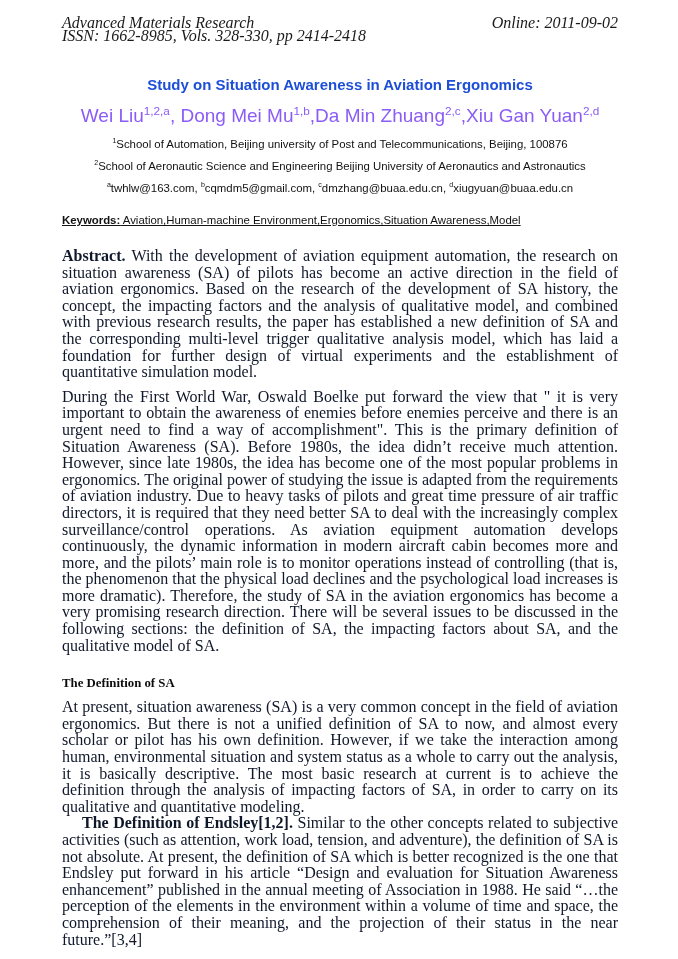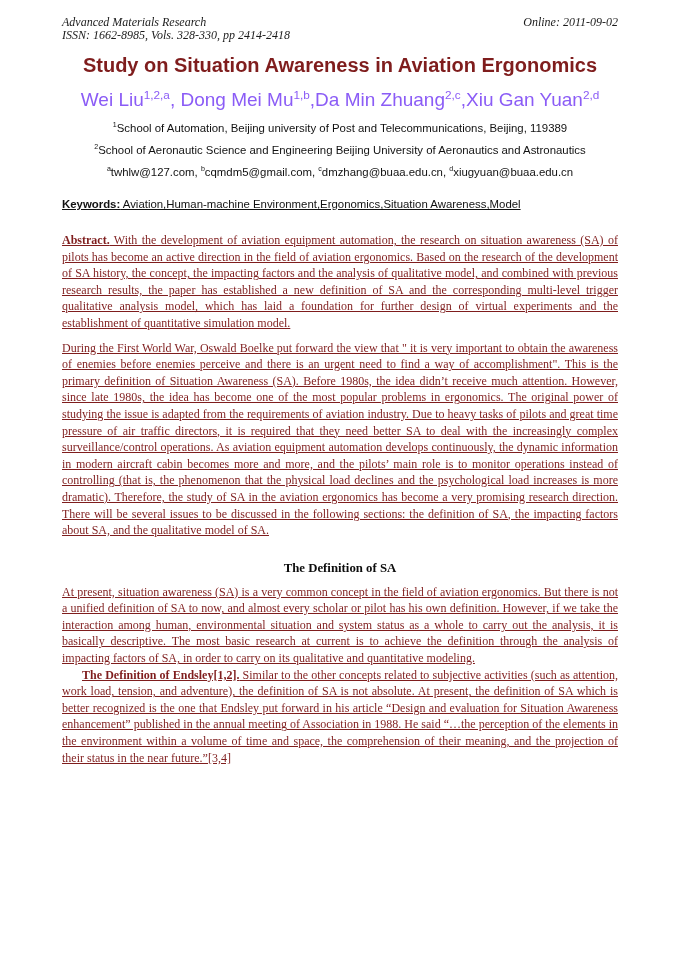--- a/index.html
+++ b/index.html
@@ -13,33 +13,33 @@
     padding: 16px 60px 0 62px;
     overflow: hidden;
   }
   
   .pub-header {
     display: flex;
     justify-content: space-between;
     align-items: flex-start;
     font-family: "Liberation Serif", serif;
     font-style: italic;
-    font-size: 12px;
+    font-size: 16px;
     line-height: 13px;
     color: #1a1a1a;
   }
   .pub-header .left-block { max-width: 70%; }
   
   .paper-title {
-    margin-top: 12px;
+    margin-top: 34px;
     text-align: center;
     font-family: "Liberation Sans", sans-serif;
     font-weight: bold;
-    font-size: 20px;
-    color: #7f1d1d;
+    font-size: 15px;
+    color: #1d4ed8;
   }
   .author-line {
     margin-top: 12px;
     text-align: center;
     font-family: "Liberation Sans", sans-serif;
     font-size: 19px;
     color: #8b5cf6;
   }
   .author-line sup, .affil sup, .email-line sup {
     font-size: 0.62em;
@@ -66,62 +66,61 @@
     font-family: "Liberation Sans", sans-serif;
     font-size: 11.4px;
     line-height: 16px;
     color: #111;
     text-decoration: underline;
   }
   .keywords-line .kw-label { font-weight: bold; }
   
   .body-par {
     font-family: "Liberation Serif", serif;
-    font-size: 12px;
+    font-size: 16px;
     line-height: 16.6px;
     text-align: justify;
-    color: #7f1d1d;
-    text-decoration: underline;
+    color: #0f172a;
   }
   .abstract-par { margin-top: 20px; }
   .bold-lead { font-weight: bold; }
   .section-heading {
     font-family: "Liberation Serif", serif;
     font-weight: bold;
     font-size: 12.8px;
     color: #0d0d0d;
   }
   .heading-intro { margin-top: 17px; }
   .par-after-heading { margin-top: 8px; }
-  .heading-def { margin-top: 22px; text-align: center; }
+  .heading-def { margin-top: 22px; }
   .indent-par { text-indent: 20px; }
 </style>
 </head>
 <body>
 
 <div class="page">
 
   <div class="pub-header">
     <div class="left-block">
       <div>Advanced Materials Research</div>
       <div>ISSN: 1662-8985, Vols. 328-330, pp 2414-2418</div>
     </div>
     <div>Online: 2011-09-02</div>
   </div>
 
   <h1 class="paper-title">Study on Situation Awareness in Aviation Ergonomics</h1>
 
   <div class="author-line"><span>Wei Liu</span><sup>1,2,a</sup><span>, Dong Mei Mu</span><sup>1,b</sup><span>,Da Min Zhuang</span><sup>2,c</sup><span>,Xiu Gan Yuan</span><sup>2,d</sup></div>
 
   <div class="affil-block">
-    <div class="affil"><sup>1</sup><span>School of Automation, Beijing university of Post and Telecommunications, Beijing, 119389</span></div>
+    <div class="affil"><sup>1</sup><span>School of Automation, Beijing university of Post and Telecommunications, Beijing, 100876</span></div>
     <div class="affil"><sup>2</sup><span>School of Aeronautic Science and Engineering Beijing University of Aeronautics and Astronautics</span></div>
   </div>
 
-  <div class="email-line"><sup>a</sup><span>twhlw@127.com, </span><sup>b</sup><span>cqmdm5@gmail.com, </span><sup>c</sup><span>dmzhang@buaa.edu.cn, </span><sup>d</sup><span>xiugyuan@buaa.edu.cn</span></div>
+  <div class="email-line"><sup>a</sup><span>twhlw@163.com, </span><sup>b</sup><span>cqmdm5@gmail.com, </span><sup>c</sup><span>dmzhang@buaa.edu.cn, </span><sup>d</sup><span>xiugyuan@buaa.edu.cn</span></div>
 
   <div class="keywords-line"><span class="kw-label">Keywords:</span><span> Aviation,Human-machine Environment,Ergonomics,Situation Awareness,Model</span></div>
 
   <p class="body-par abstract-par"><span class="bold-lead">Abstract.</span><span> With the development of aviation equipment automation, the research on situation awareness (SA) of pilots has become an active direction in the field of aviation ergonomics. Based on the research of the development of SA history, the concept, the impacting factors and the analysis of qualitative model, and combined with previous research results, the paper has established a new definition of SA and the corresponding multi-level trigger qualitative analysis model, which has laid a foundation for further design of virtual experiments and the establishment of quantitative simulation model.</span></p>
 
   <p class="body-par par-after-heading">During the First World War, Oswald Boelke put forward the view that " it is very important to obtain the awareness of enemies before enemies perceive and there is an urgent need to find a way of accomplishment". This is the primary definition of Situation Awareness (SA). Before 1980s, the idea didn’t receive much attention. However, since late 1980s, the idea has become one of the most popular problems in ergonomics. The original power of studying the issue is adapted from the requirements of aviation industry. Due to heavy tasks of pilots and great time pressure of air traffic directors, it is required that they need better SA to deal with the increasingly complex surveillance/control operations. As aviation equipment automation develops continuously, the dynamic information in modern aircraft cabin becomes more and more, and the pilots’ main role is to monitor operations instead of controlling (that is, the phenomenon that the physical load declines and the psychological load increases is more dramatic). Therefore, the study of SA in the aviation ergonomics has become a very promising research direction. There will be several issues to be discussed in the following sections: the definition of SA, the impacting factors about SA, and the qualitative model of SA.</p>
 
   <h2 class="section-heading heading-def">The Definition of SA</h2>
   <p class="body-par par-after-heading">At present, situation awareness (SA) is a very common concept in the field of aviation ergonomics. But there is not a unified definition of SA to now, and almost every scholar or pilot has his own definition. However, if we take the interaction among human, environmental situation and system status as a whole to carry out the analysis, it is basically descriptive. The most basic research at current is to achieve the definition through the analysis of impacting factors of SA, in order to carry on its qualitative and quantitative modeling.</p>
   <p class="body-par indent-par"><span class="bold-lead">The Definition of Endsley[1,2].</span><span> Similar to the other concepts related to subjective activities (such as attention, work load, tension, and adventure), the definition of SA is not absolute. At present, the definition of SA which is better recognized is the one that Endsley put forward in his article “Design and evaluation for Situation Awareness enhancement” published in the annual meeting of Association in 1988. He said “…the perception of the elements in the environment within a volume of time and space, the comprehension of their meaning, and the projection of their status in the near future.”[3,4]</span></p>

